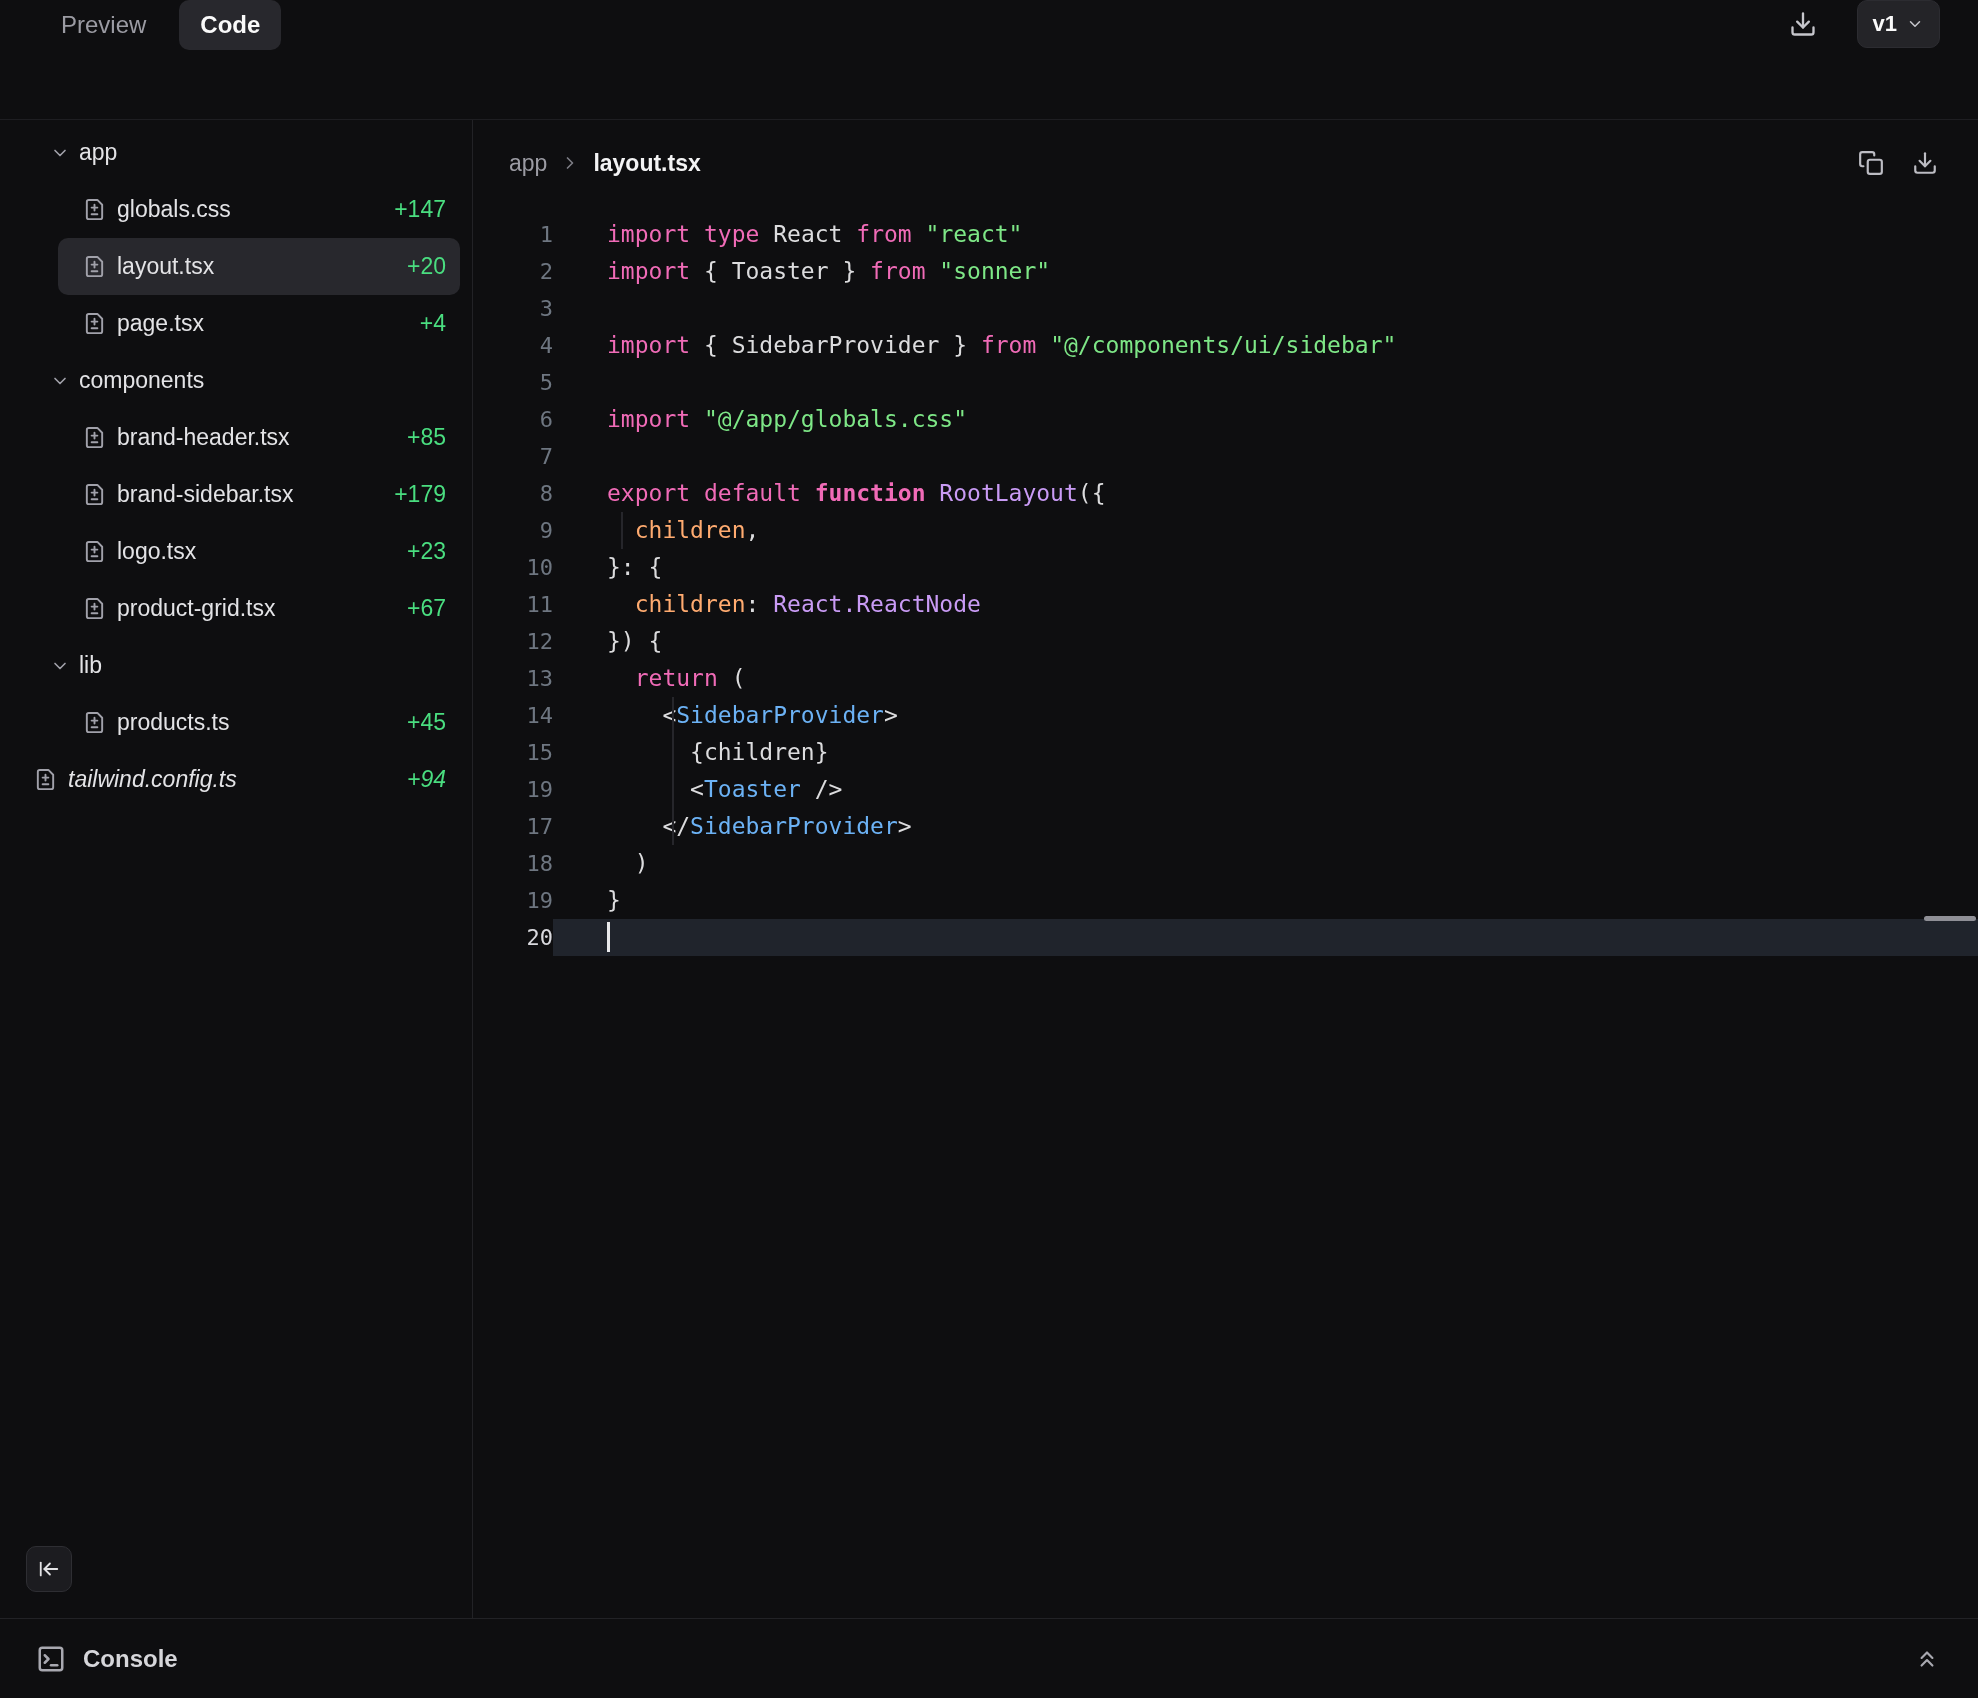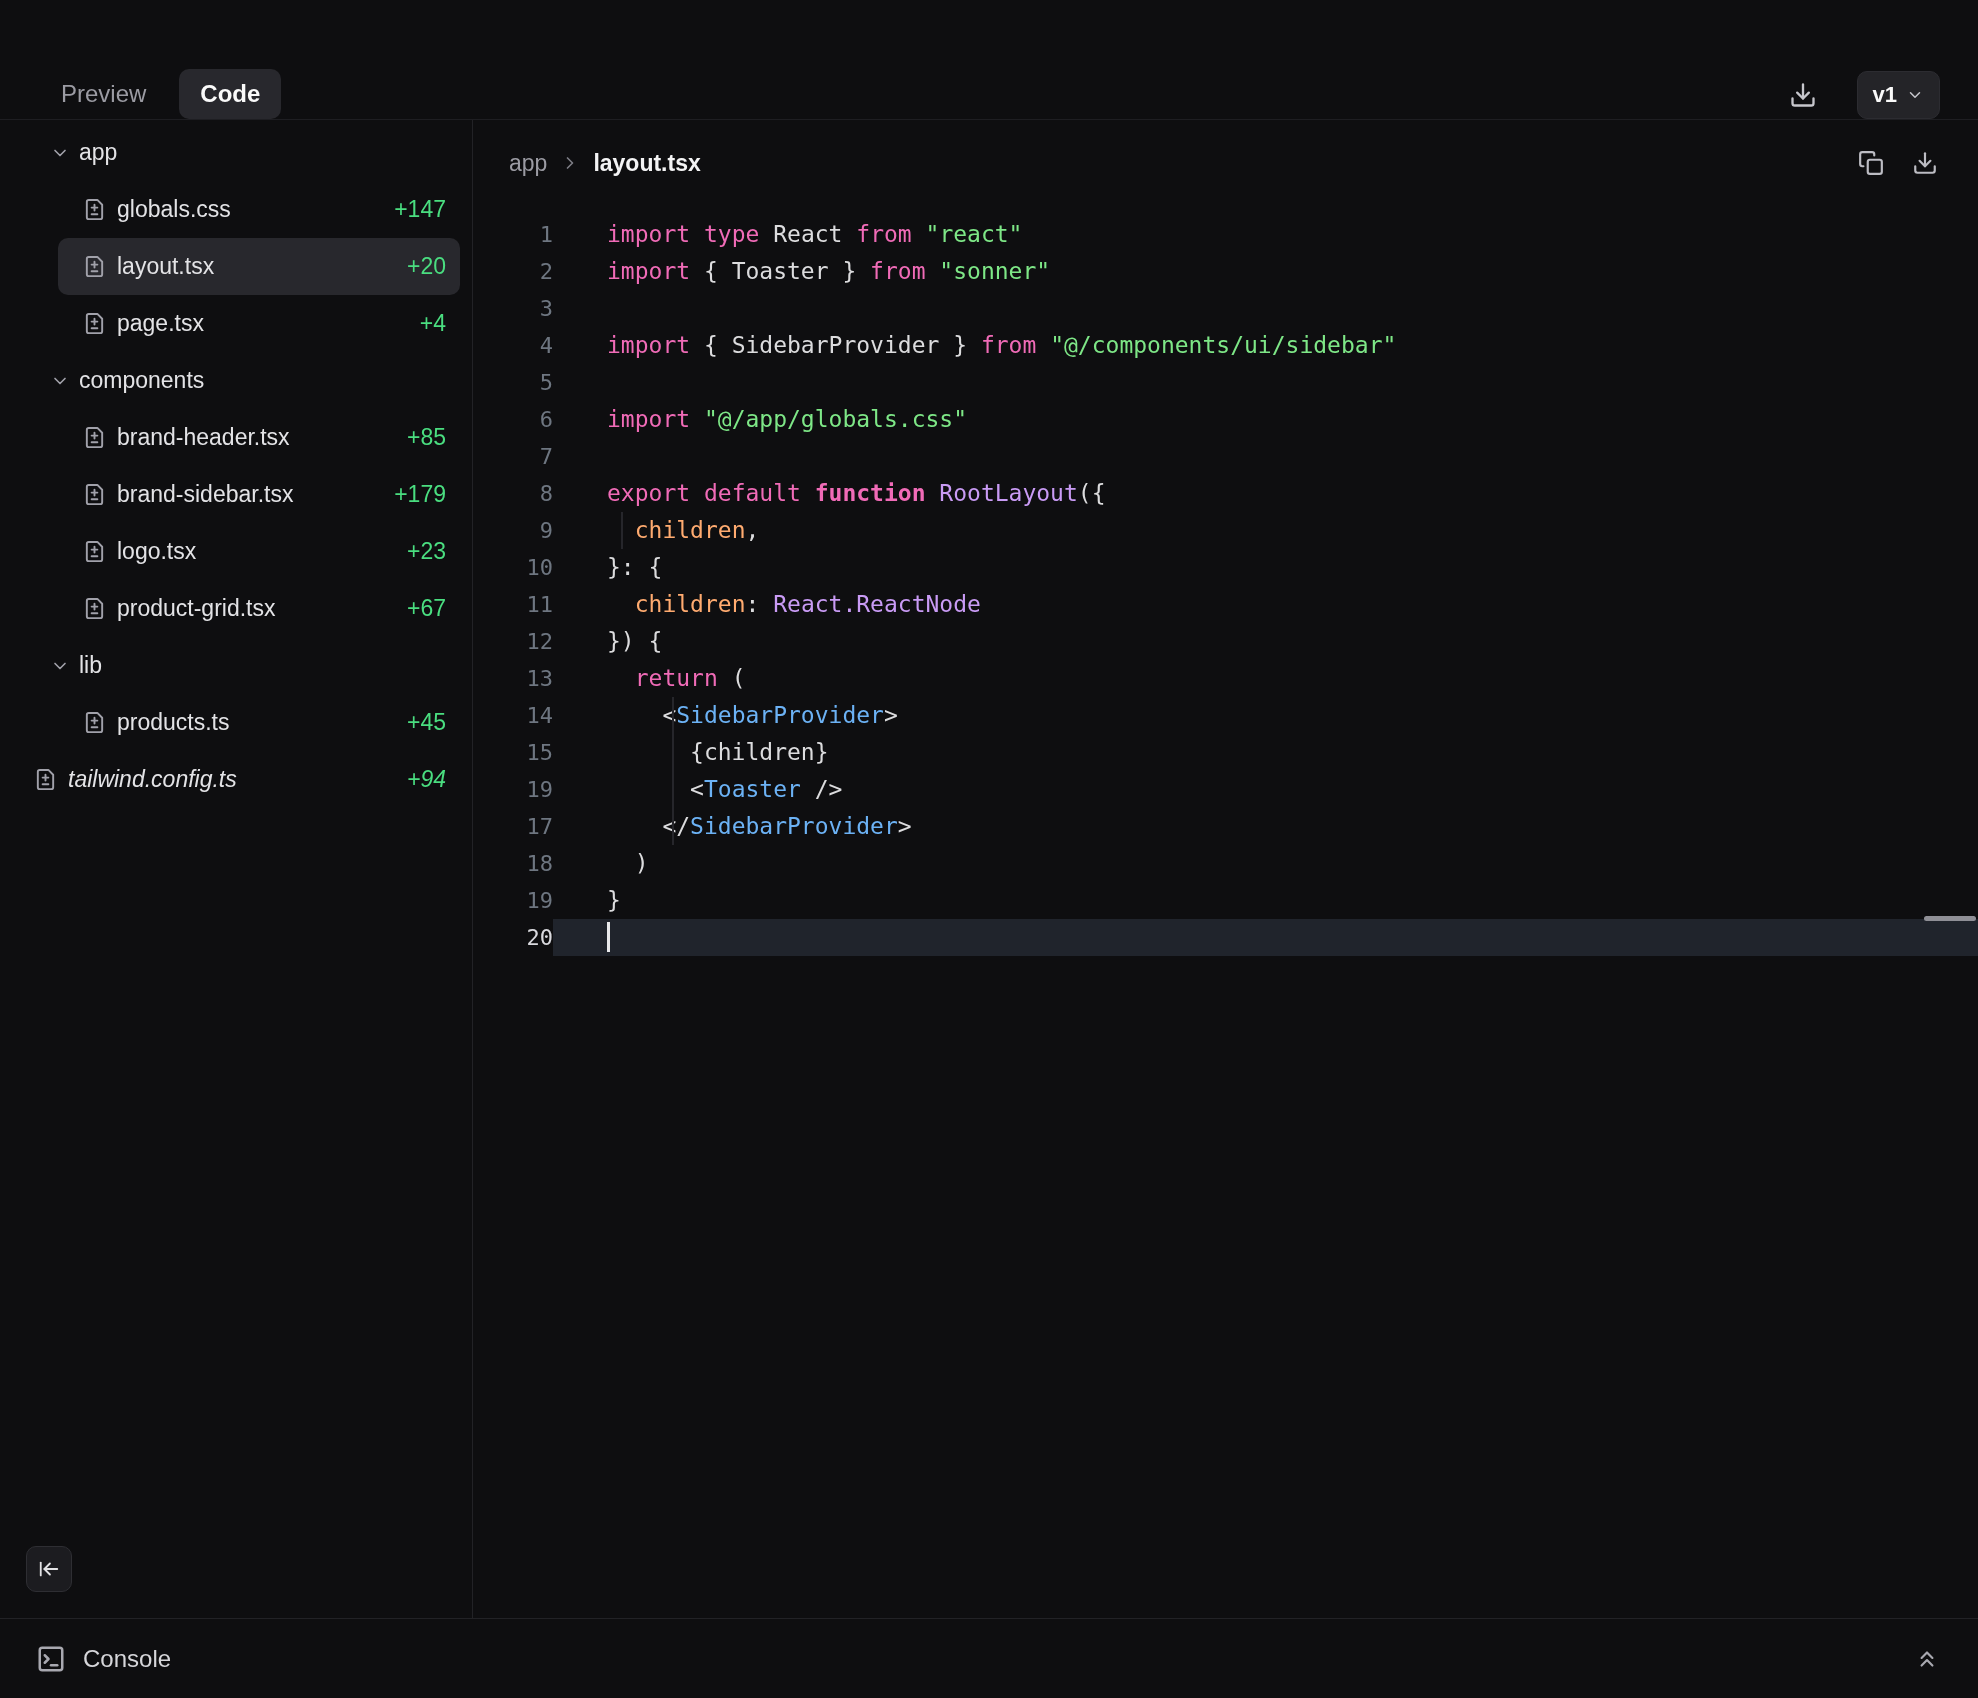--- a/index.html
+++ b/index.html
@@ -13,21 +13,21 @@
 
   
   .i { width: 24px; height: 24px; display: inline-block; flex: 0 0 auto; }
   .i.xs { width: 20px; height: 20px; }
   .i.lg { width: 28px; height: 28px; }
   .i.md { width: 26px; height: 26px; }
 
   
   .topbar {
     height: 120px; flex: 0 0 auto;
-    display: flex; align-items: flex-end; justify-content: space-between;
+    display: flex; align-items: flex-start; justify-content: space-between;
     padding: 0 38px 0 40px;
     border-bottom: 1px solid #1e1e22;
   }
   .tabs { display: flex; align-items: center; gap: 12px; }
   .tab {
     font-family: inherit; font-size: 24px; font-weight: 500;
     color: #9b9ba3; background: transparent; border: none;
     padding: 11px 21px; border-radius: 10px; cursor: pointer;
   }
   .tab.active { background: #28282d; color: #fafafa; font-weight: 600; }
@@ -111,21 +111,21 @@
     cursor: pointer;
   }
 
   
   .consolebar {
     height: 80px; flex: 0 0 auto;
     border-top: 1px solid #222226;
     display: flex; align-items: center; justify-content: space-between;
     padding: 0 38px 0 36px;
   }
-  .cleft { display: flex; align-items: center; gap: 17px; color: #d6d6da; font-size: 24px; cursor: pointer; }
+  .cleft { display: flex; align-items: center; gap: 17px; color: #d6d6da; font-size: 24px; cursor: pointer; font-weight: bold; }
   .cleft .i { color: #a8a8b0; width: 30px; height: 30px; }
   .consolebar .iconbtn { color: #a8a8b0; }
 
   .defs { position: absolute; width: 0; height: 0; overflow: hidden; }
 </style>
 </head>
 <body>
 
 <svg class="defs" aria-hidden="true">
   <defs>

